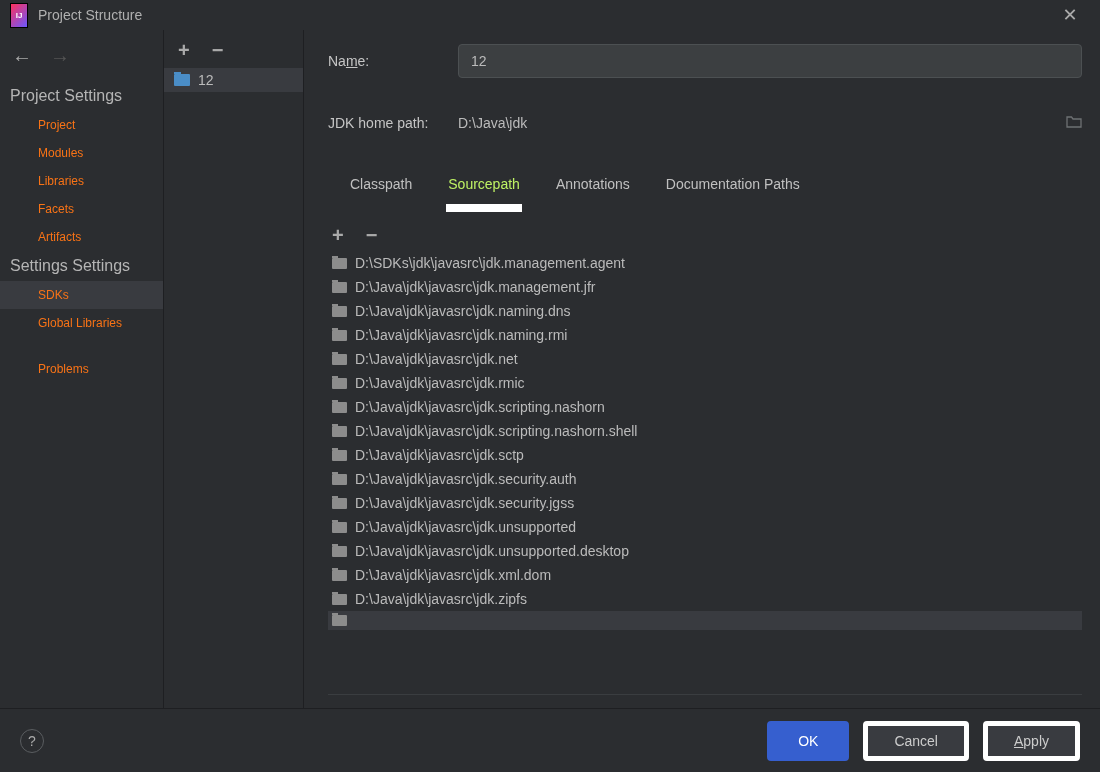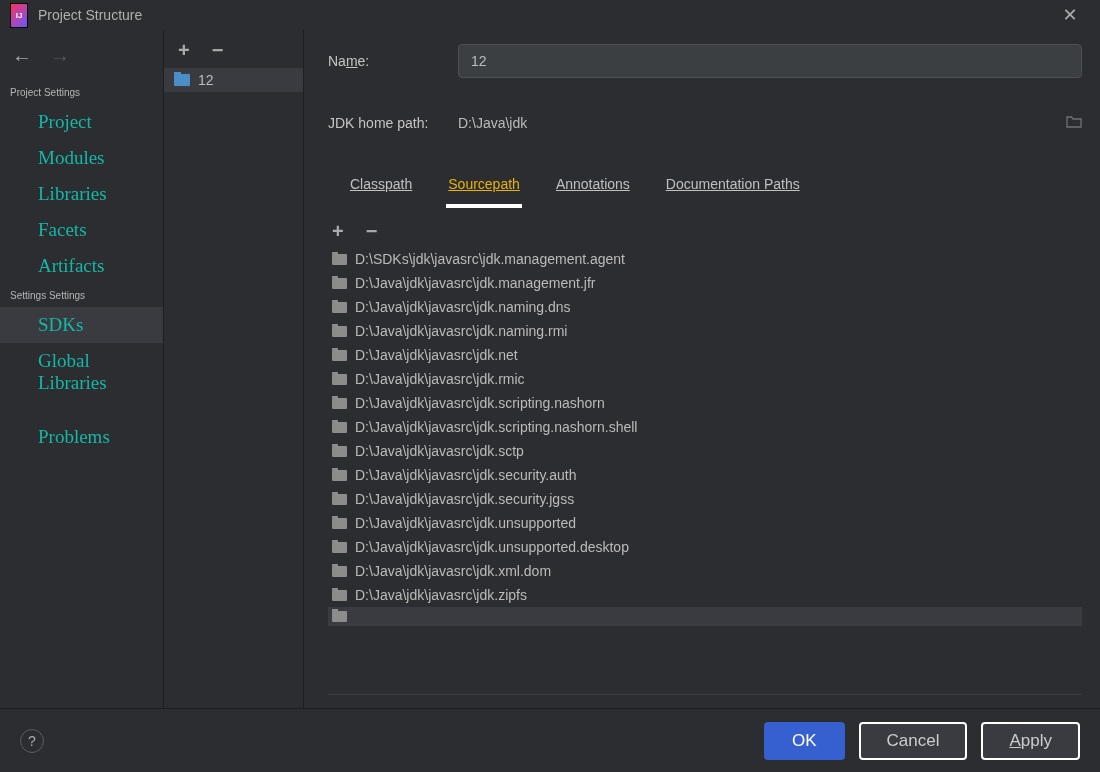--- a/index.html
+++ b/index.html
@@ -51,28 +51,27 @@
       display: flex;
       gap: 18px;
       padding: 0 12px 14px 12px;
       align-items: center;
     }
     .nav-arrow { color: #aaa; font-size: 20px; cursor: pointer; }
     .nav-arrow.disabled { color: #555; }
     .nav-section-header {
       padding: 6px 10px;
       color: #b5b5b5;
-      font-size: 10px;
+      font-size: 16px;
     }
     .nav-item {
       padding: 7px 0 7px 38px;
-      color: #14b8a6;
-      cursor: pointer;
-      font-size: 19px;
-      font-family: Liberation Serif, serif;
+      color: #f97316;
+      cursor: pointer;
+      font-size: 12px;
     }
     .nav-item.selected { background: #393b40; }
     .nav-problems { padding-left: 38px; margin-top: 18px; }
     .sdk-panel {
       width: 140px;
       background: #2b2d30;
       border-left: 1px solid #1e1f22;
     }
     .sdk-toolbar {
       display: flex;
@@ -132,25 +131,24 @@
       display: flex;
       gap: 32px;
       padding-left: 20px;
       border-bottom: 1px solid transparent;
       margin-bottom: 2px;
     }
     .tab {
       padding: 8px 2px 12px 2px;
       color: #c0c0c0;
       cursor: pointer;
-      text-decoration: underline;
     }
     .tab.active {
-      color: #eab308;
-      border-bottom: 4px solid #ffffff;
+      color: #bef264;
+      border-bottom: 8px solid #ffffff;
     }
     .list-toolbar {
       display: flex;
       gap: 22px;
       padding: 10px 0 6px 4px;
     }
     .src-list {
       flex: 1;
       overflow-y: auto;
       overflow-x: hidden;
@@ -200,26 +198,26 @@
       display: flex;
       align-items: center;
       justify-content: center;
       font-size: 14px;
       cursor: pointer;
     }
     .footer-spacer { flex: 1; }
     .btn {
       padding: 7px 26px;
       border-radius: 4px;
-      border: 2px solid #ffffff;
+      border: 5px solid #ffffff;
       background: #393b40;
       color: #ccc;
       margin-left: 14px;
       cursor: pointer;
-      font-size: 17px;
+      font-size: 14px;
     }
     .btn.primary {
       background: #365fcf;
       border-color: #365fcf;
       color: #fff;
     }
     .btn .mnemonic { text-decoration: underline; }
   </style>
 </head>
 <body>

